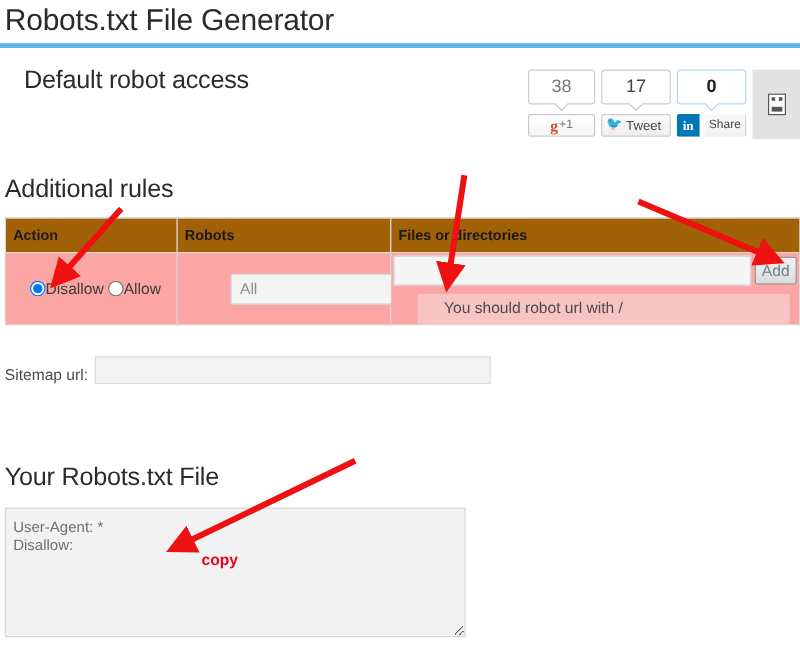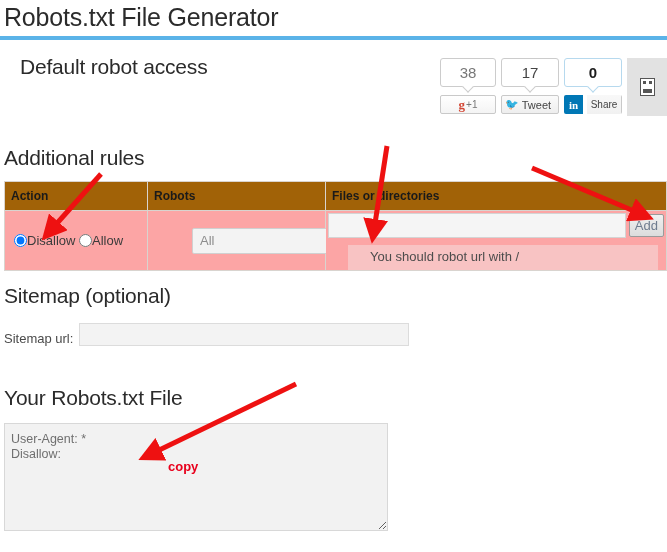--- a/index.html
+++ b/index.html
@@ -232,21 +232,21 @@
   table.rules td {
     background: #fca5a5;
     border: 1px solid #d9d4cf;
     vertical-align: middle;
     padding: 0;
     height: 53px;
   }
   .col-action { width: 130px; }
   .col-robot  { width: 165px; }
   .cell-action {
-    padding: 0 9px;
+    padding: 0 20px;
     white-space: nowrap;
     font-size: 13px;
     color: #3b3b3b;
   }
   .cell-robot { padding: 0 8px; }
   select.robot-select {
     width: 152px;
     height: 26px;
     font-size: 13px;
     color: #8d8d8d;
@@ -454,21 +454,20 @@
             <div class="add-btn">Add</div>
           </div>
           <div class="err-msg">You should robot url with /</div>
         </td>
       </tr>
     </tbody>
   </table>
 </div>
 
 <div class="sec-sitemap">
-  <h2 class="section-h">Sitemap (optional)</h2>
   <div class="sitemap-row">
     <span class="sitemap-label">Sitemap url:</span>
     <input class="sitemap-input" type="text" value="" style="">
   </div>
 </div>
 
 <div class="sec-output">
   <h2 class="section-h">Your Robots.txt File</h2>
   <textarea class="output" style="">User-Agent: *
 Disallow:</textarea>

